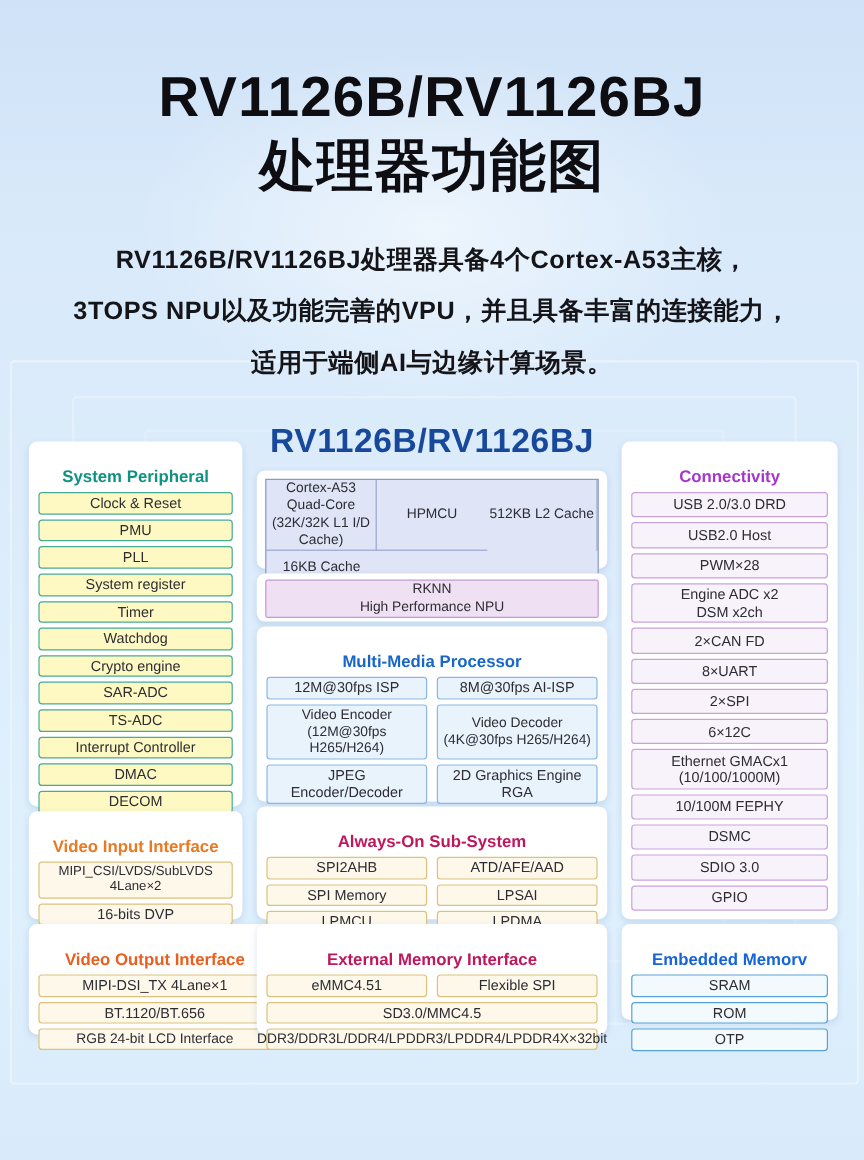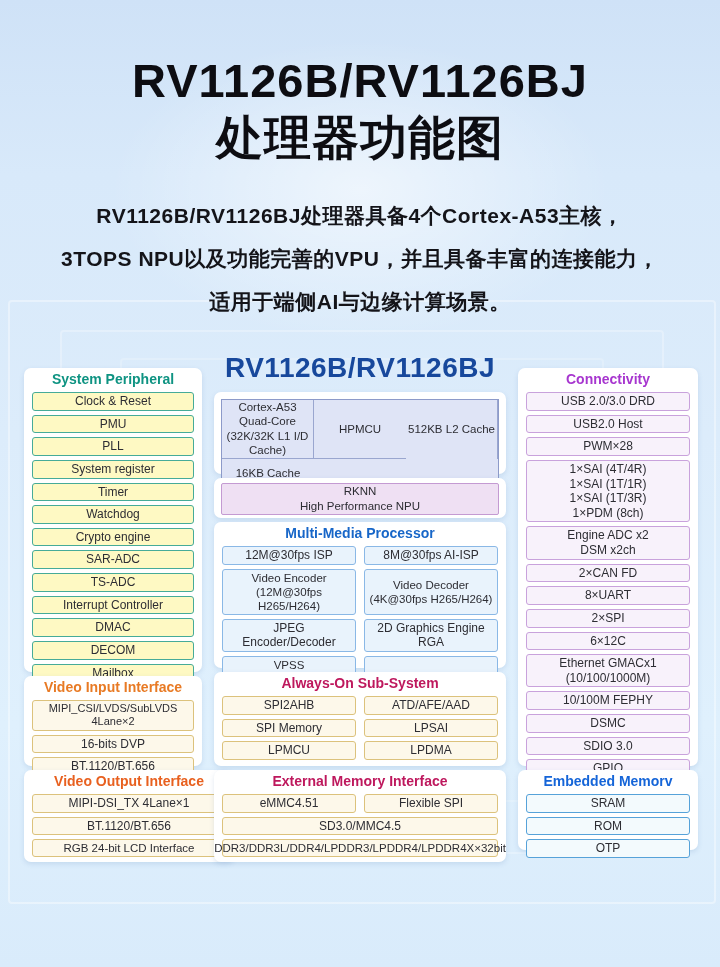--- a/index.html
+++ b/index.html
@@ -17,21 +17,21 @@
   .main-title{position:absolute;left:0;top:52px;width:720px;text-align:center;color:#0d0d12;
     font-weight:900;font-size:47px;line-height:1.22;letter-spacing:1px;}
   .subtitle{position:absolute;left:0;width:720px;text-align:center;color:#141419;
     font-size:21px;font-weight:600;letter-spacing:.5px;}
   .sub1{top:202px;} .sub2{top:245px;} .sub3{top:288px;}
 
   .diag-title{position:absolute;left:214px;top:352px;width:292px;text-align:center;
     color:#17489c;font-weight:800;font-size:28px;letter-spacing:.5px;}
 
   .panel{position:absolute;background:#ffffff;border-radius:7px;box-sizing:border-box;
-    box-shadow:0 2px 5px rgba(70,110,170,.16);padding:1px 8px 7px;display:flex;flex-direction:column;}
+    box-shadow:0 2px 5px rgba(70,110,170,.16);padding:19px 8px 7px;display:flex;flex-direction:column;}
   .panel-title{text-align:center;font-weight:700;font-size:14px;line-height:20px;flex:0 0 auto;margin-bottom:3px;}
   .vstack{display:flex;flex-direction:column;gap:4px;flex:1;}
   .hrow{display:flex;flex-direction:row;gap:8px;flex:1;}
   .hrow .box{flex:1;}
   .box{border:1px solid;border-radius:3px;display:flex;align-items:center;justify-content:center;
     text-align:center;font-size:12px;color:#2d2d33;line-height:1.22;flex:1;padding:1px 2px;box-sizing:border-box;}
   .ml{white-space:pre-line;}
   .g2{flex-grow:1.7;} .g4{flex-grow:3.4;}
   .fs11{font-size:11px;} .fs115{font-size:11.5px;}
 
@@ -188,24 +188,20 @@
       <div class="box fs115">DDR3/DDR3L/DDR4/LPDDR3/LPDDR4/LPDDR4X×32bit</div>
     </div>
   </div>
 
   <div class="panel purple" style="left:518px;top:368px;width:180px;height:398px;">
     <div class="panel-title">Connectivity</div>
     <div class="vstack">
       <div class="box">USB 2.0/3.0 DRD</div>
       <div class="box">USB2.0 Host</div>
       <div class="box">PWM×28</div>
-      <div class="box ml g4">1×SAI (4T/4R)
-1×SAI (1T/1R)
-1×SAI (1T/3R)
-1×PDM (8ch)</div>
       <div class="box ml g2">Engine ADC x2
 DSM x2ch</div>
       <div class="box">2×CAN FD</div>
       <div class="box">8×UART</div>
       <div class="box">2×SPI</div>
       <div class="box">6×12C</div>
       <div class="box ml g2">Ethernet GMACx1
 (10/100/1000M)</div>
       <div class="box">10/100M FEPHY</div>
       <div class="box">DSMC</div>

